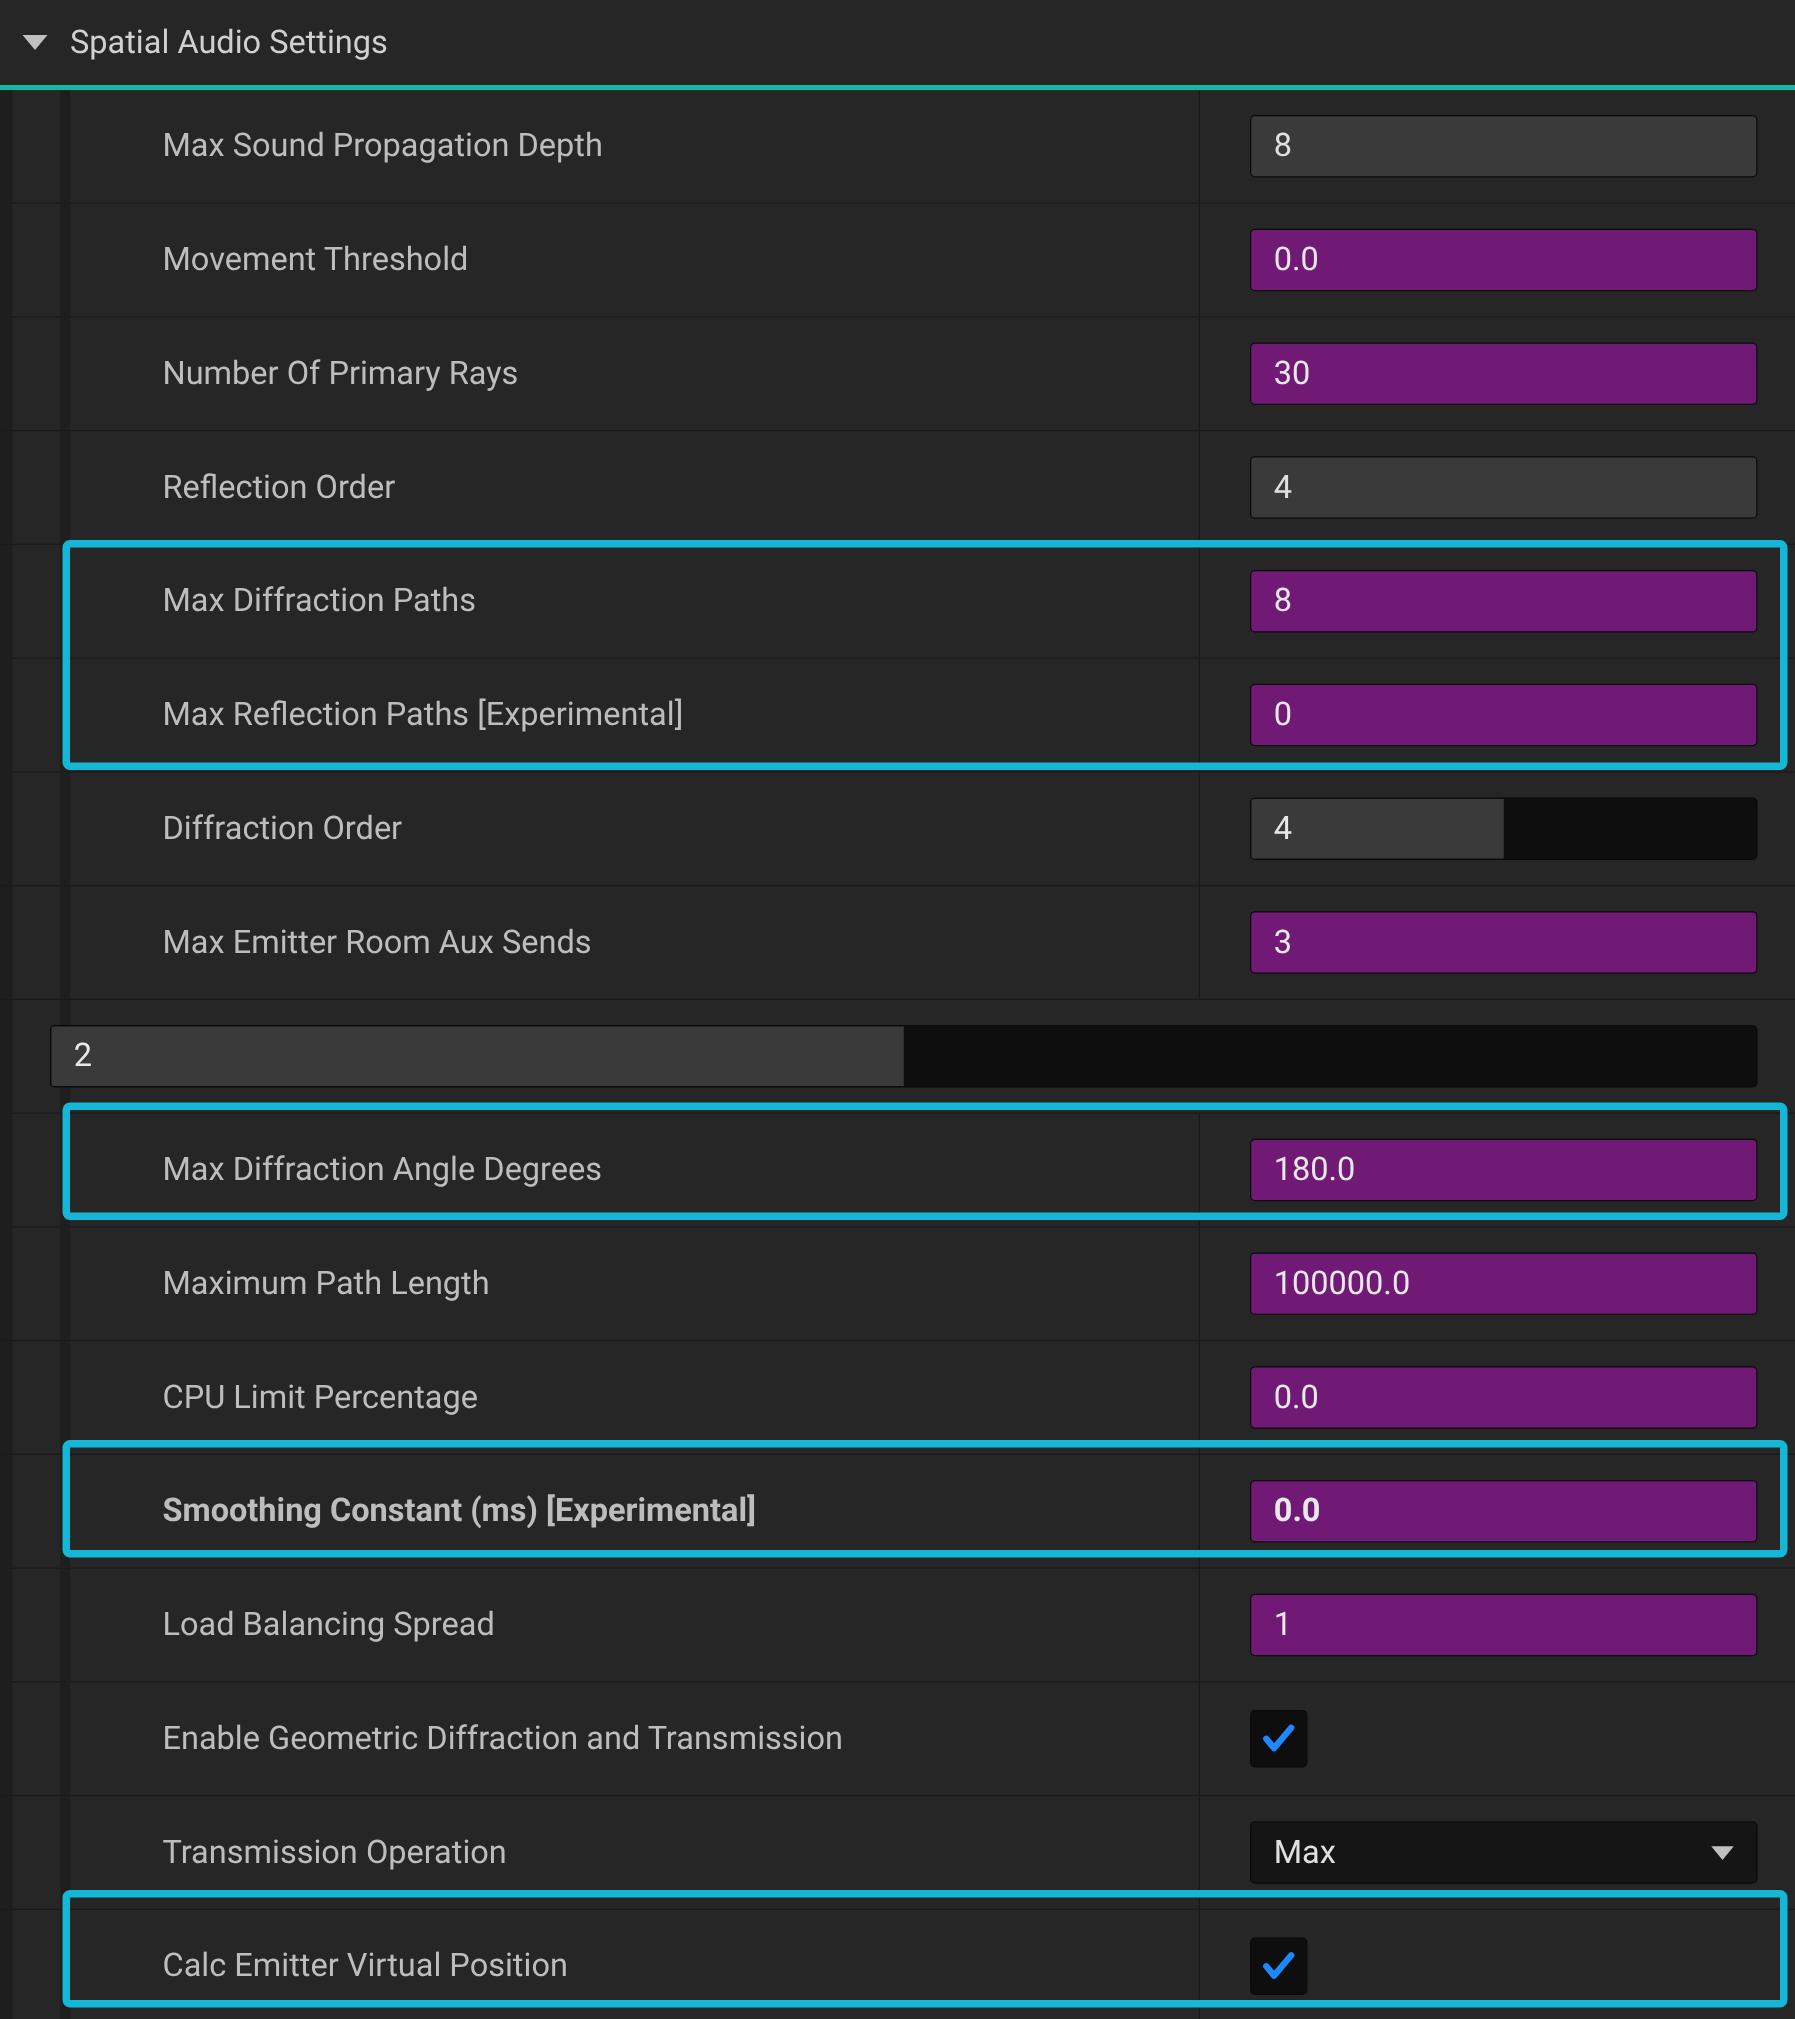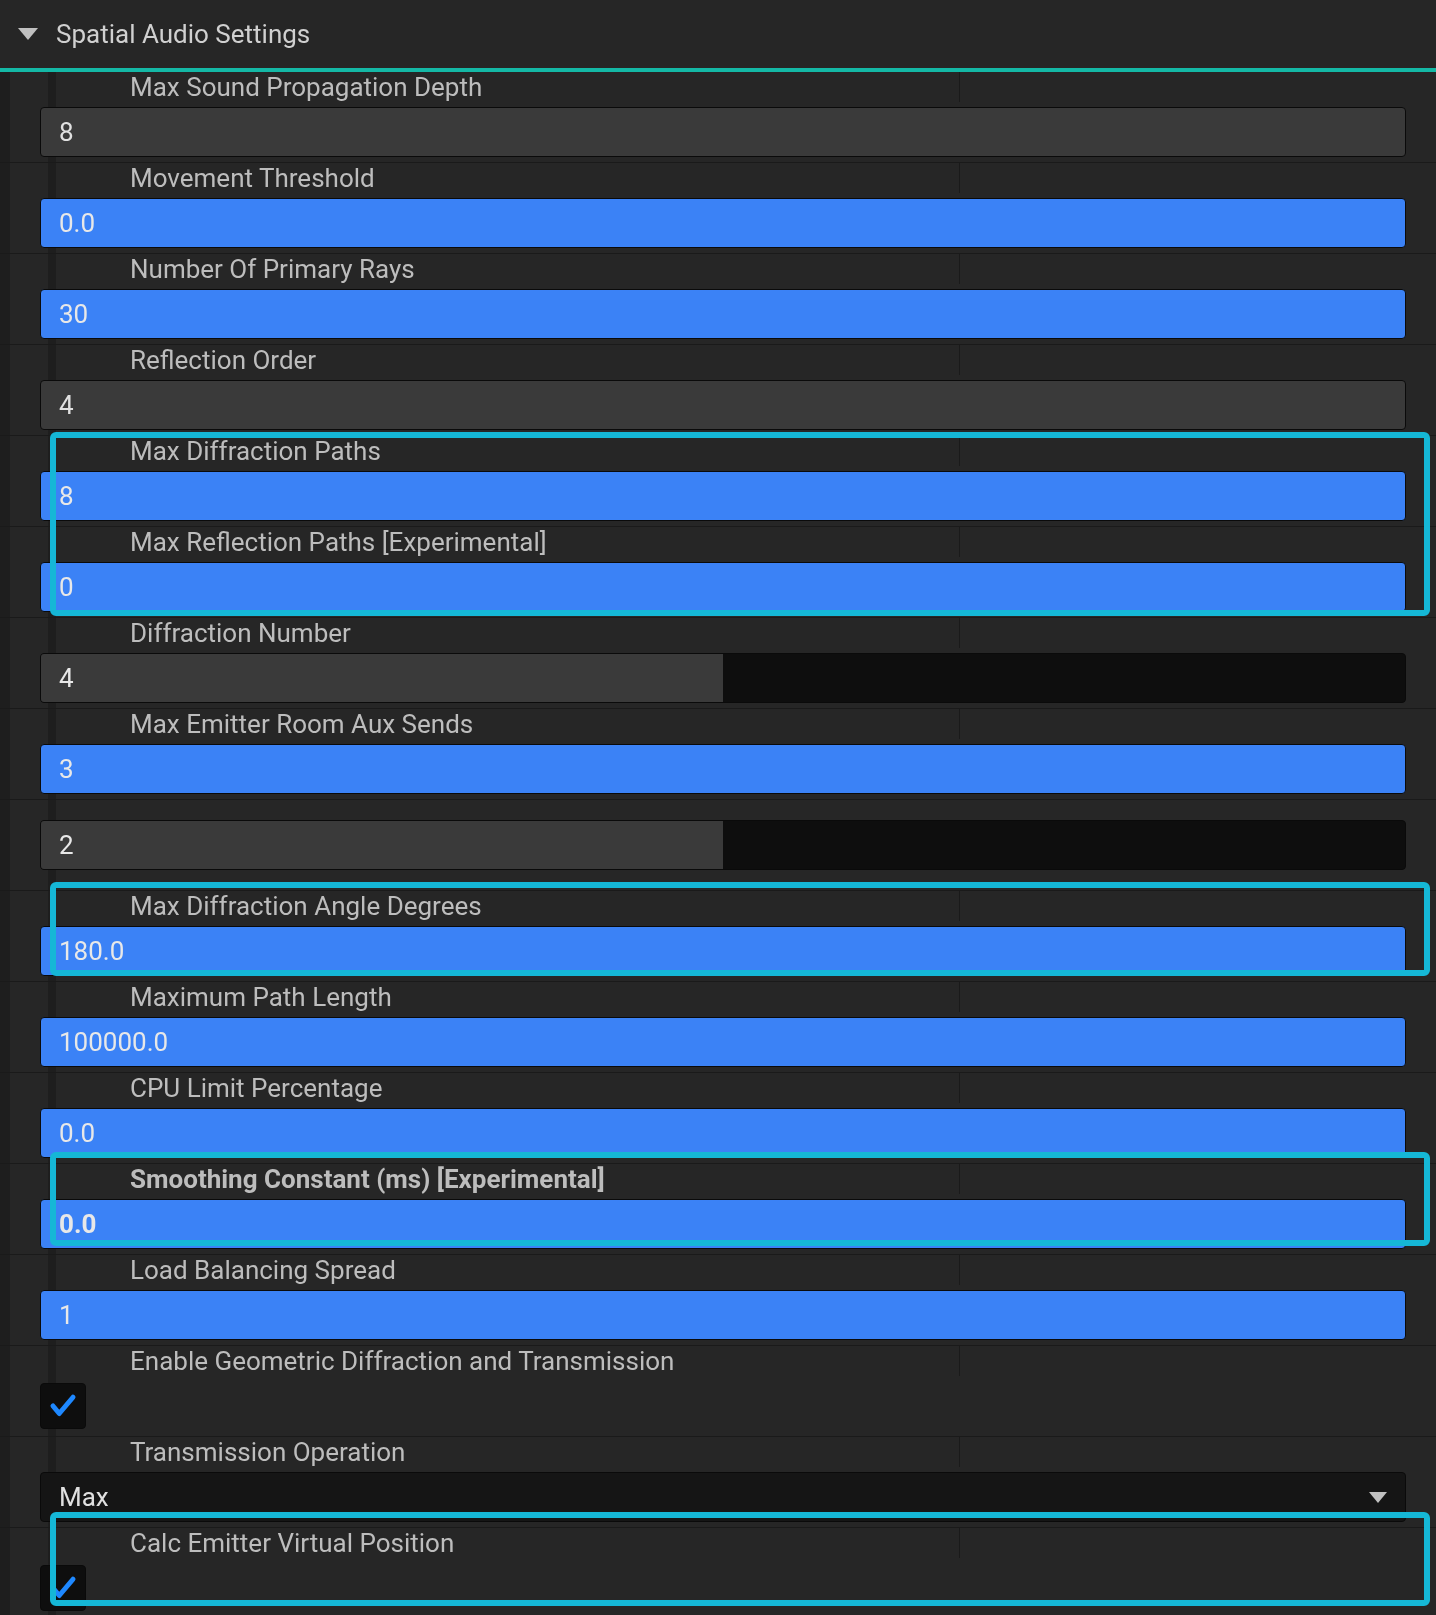--- a/index.html
+++ b/index.html
@@ -36,21 +36,20 @@
     color: #d0d0d0;
   }
   .rows {
     position: relative;
   }
   .row {
     display: flex;
     align-items: stretch;
     height: 90px;
     border-bottom: 1px solid #1a1a1a;
-    flex-direction: column;
   }
   .row .label-cell {
     width: 960px;
     display: flex;
     align-items: center;
     padding-left: 130px;
     box-sizing: border-box;
     border-right: 1px solid #1a1a1a;
     color: #bdbdbd;
   }
@@ -77,21 +76,21 @@
     left: 48px;
     width: 8px;
     height: 100%;
     background: #1e1e1e;
   }
 
   
   .num-input {
     flex: 1;
     height: 50px;
-    background: #3b82f6;
+    background: #701a75;
     border: 1px solid #0a0a0a;
     border-radius: 4px;
     color: #e8e8e8;
     padding: 0 18px;
     display: flex;
     align-items: center;
     box-sizing: border-box;
   }
   
   .num-input.light {
@@ -231,21 +230,21 @@
       <div class="label-cell">Max Reflection Paths [Experimental]</div>
       <div class="value-cell">
         <div class="num-input">
           <span class="val">0</span>
         </div>
       </div>
     </div>
 
     <div class="row" style="position:relative;">
       <div class="gutter2"></div>
-      <div class="label-cell">Diffraction Number</div>
+      <div class="label-cell">Diffraction Order</div>
       <div class="value-cell">
         <div class="num-input partial">
           <div class="fill" style="width:50%"></div>
           <span class="val">4</span>
         </div>
       </div>
     </div>
 
     <div class="row" style="position:relative;">
       <div class="gutter2"></div>

